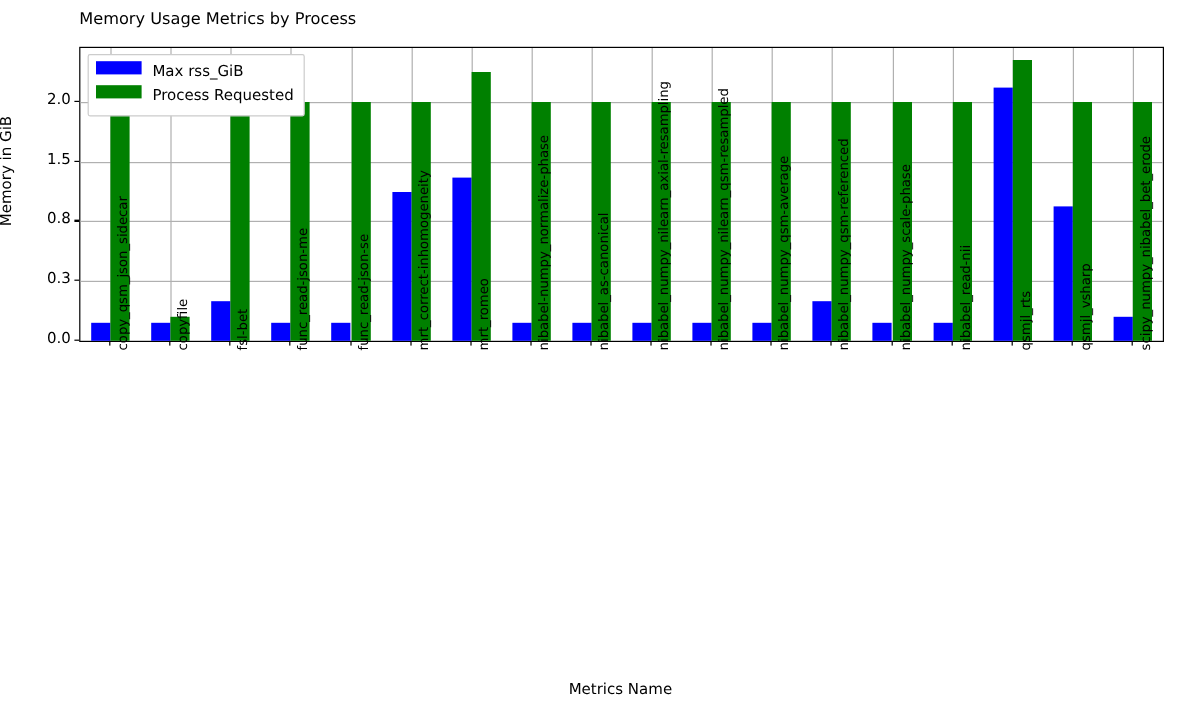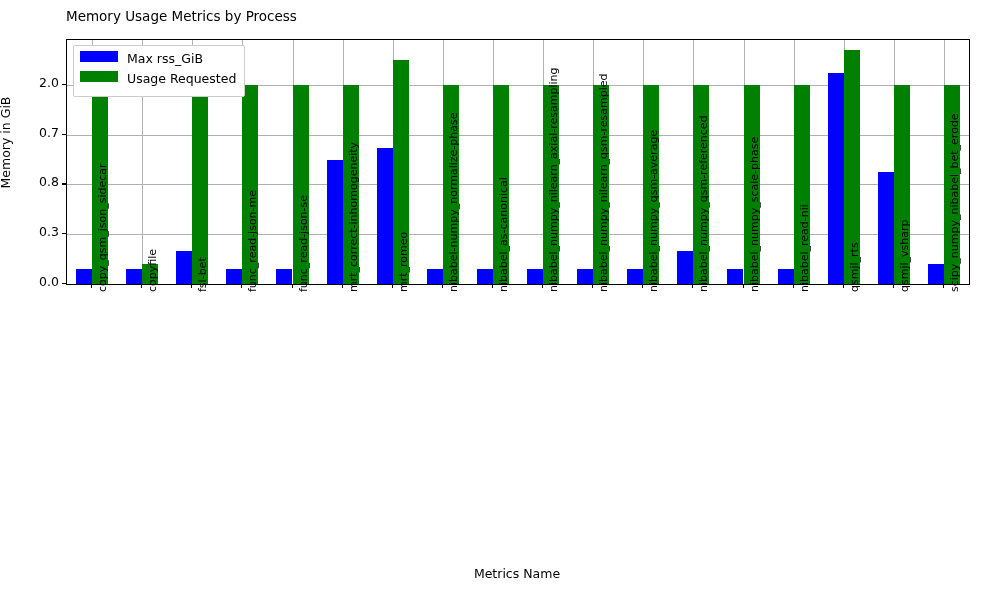--- a/index.html
+++ b/index.html
@@ -229,21 +229,21 @@
   </div>
 
   <div id="axes-decor">
       <div class="ytick-mark" style="top: 283px;"></div>
       <div class="ytick-label" style="right: 941px; top: 274px;">0.0</div>
       <div class="ytick-mark" style="top: 233.2px;"></div>
       <div class="ytick-label" style="right: 941px; top: 224.2px;">0.3</div>
       <div class="ytick-mark" style="top: 183.41px;"></div>
       <div class="ytick-label" style="right: 941px; top: 174.41px;">0.8</div>
       <div class="ytick-mark" style="top: 133.61px;"></div>
-      <div class="ytick-label" style="right: 941px; top: 124.61px;">0.7</div>
+      <div class="ytick-label" style="right: 941px; top: 124.61px;">1.5</div>
       <div class="ytick-mark" style="top: 83.82px;"></div>
       <div class="ytick-label" style="right: 941px; top: 74.82px;">2.0</div>
       <div class="xtick-mark" style="left: 91.06px;"></div>
       <div class="xtick-label" style="left: 96.06px;">copy_qsm_json_sidecar</div>
       <div class="xtick-mark" style="left: 141.17px;"></div>
       <div class="xtick-label" style="left: 146.17px;">copyfile</div>
       <div class="xtick-mark" style="left: 191.28px;"></div>
       <div class="xtick-label" style="left: 196.28px;">fsl-bet</div>
       <div class="xtick-mark" style="left: 241.39px;"></div>
       <div class="xtick-label" style="left: 246.39px;">func_read-json-me</div>
@@ -280,17 +280,17 @@
   <div id="ylabel">Memory in GiB</div>
   <div id="xlabel">Metrics Name</div>
 
   <div id="legend">
     <div class="legend-row">
       <span class="legend-swatch" style="background:#0000ff"></span>
       <span class="legend-text">Max rss_GiB</span>
     </div>
     <div class="legend-row">
       <span class="legend-swatch" style="background:#008000"></span>
-      <span class="legend-text">Usage Requested</span>
+      <span class="legend-text">Process Requested</span>
     </div>
   </div>
 
 </div>
 
 </body></html>

